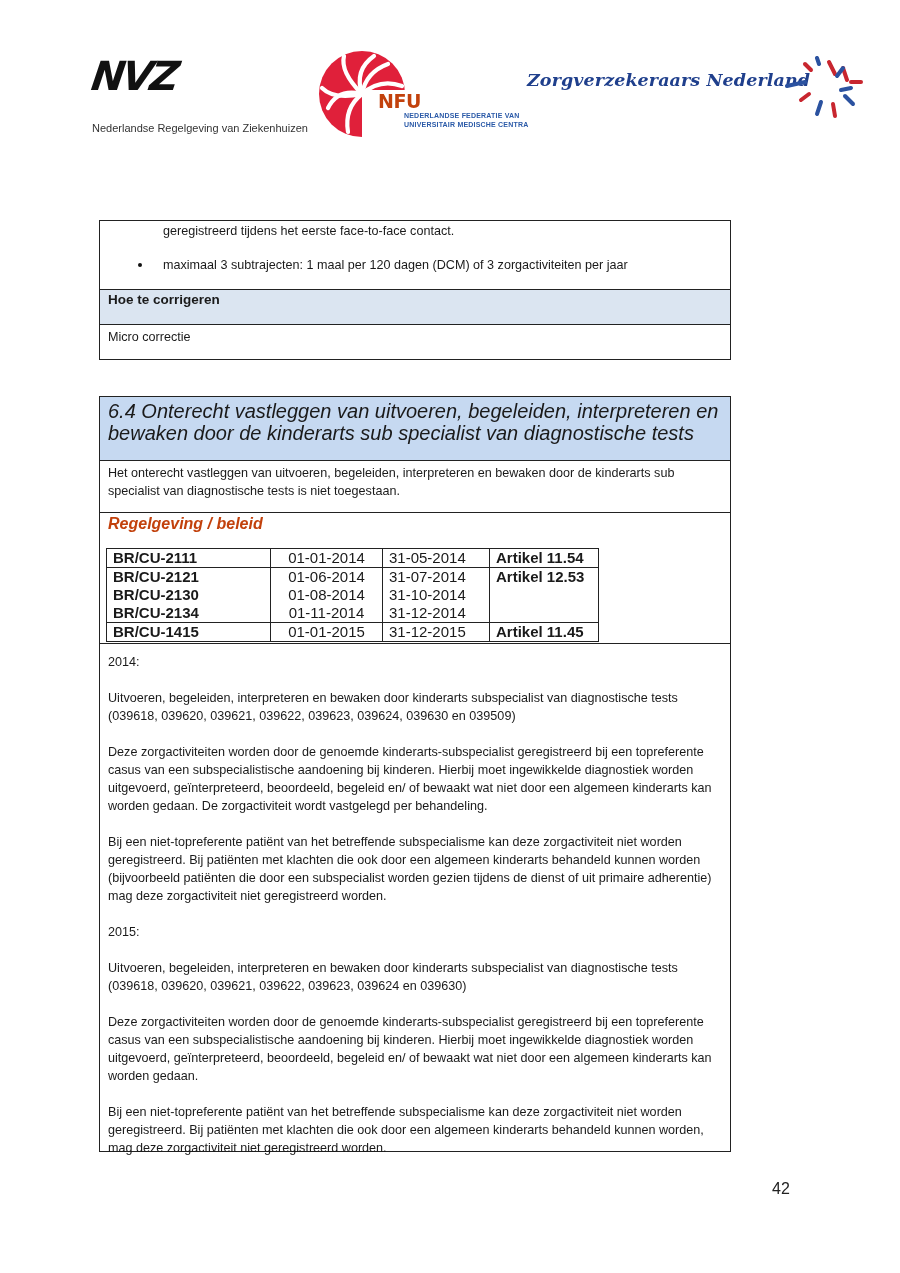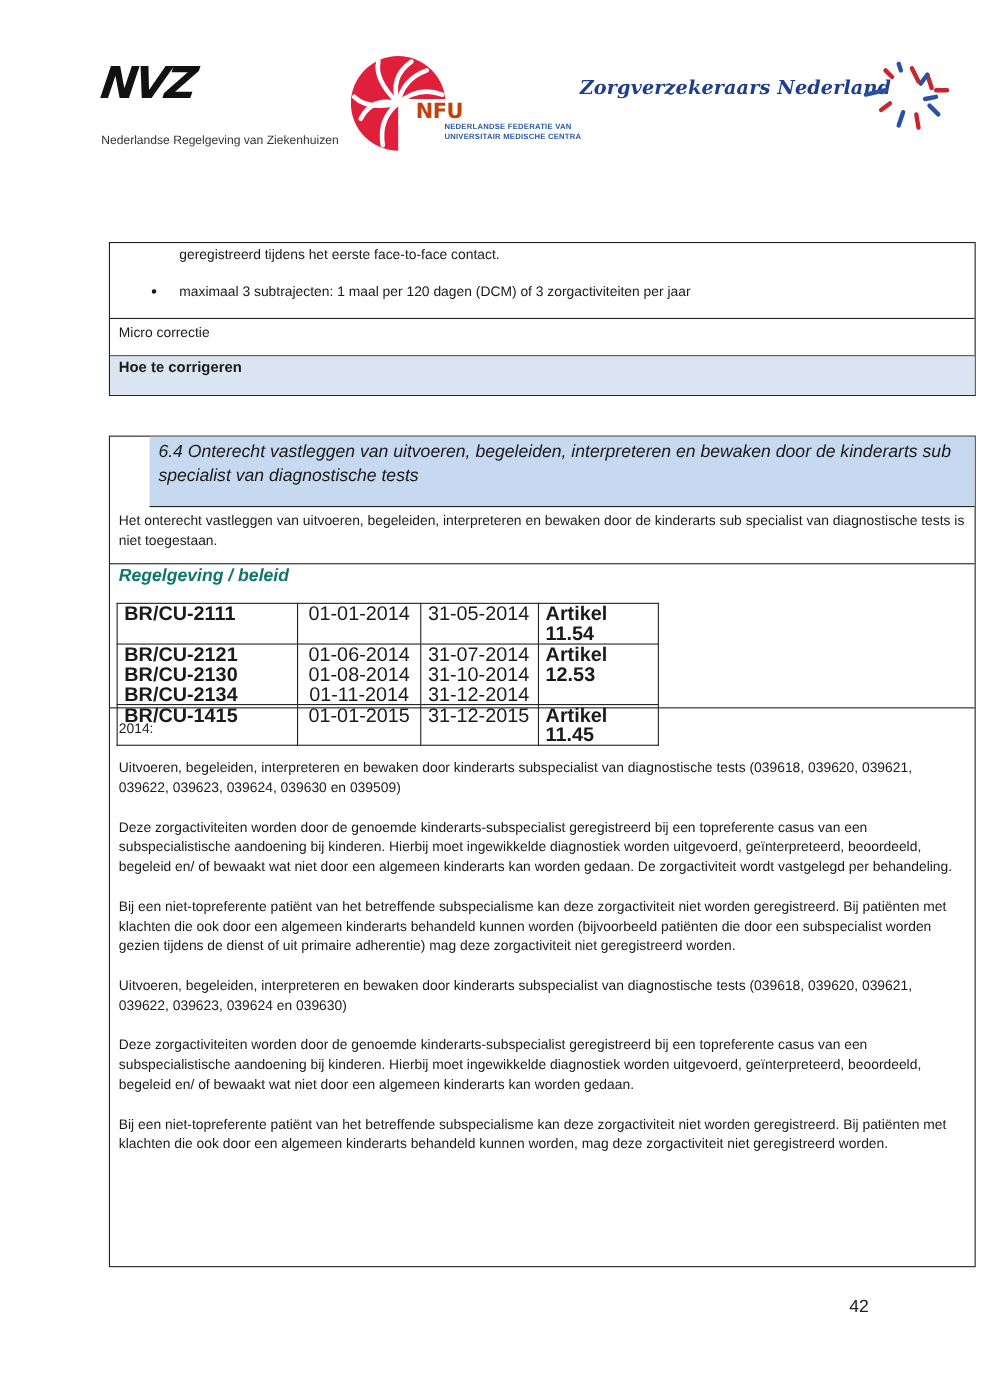--- a/index.html
+++ b/index.html
@@ -18,41 +18,41 @@
                         font-weight:bold; font-size:19px; color:#c2410c; letter-spacing:-0.5px; }
   .logo-nfu .nfu-sub { position:absolute; left:86px; top:61px; font-size:7px; font-weight:bold;
                        color:#2b5aa8; line-height:9px; white-space:nowrap; letter-spacing:0.2px; }
 
   .logo-zn { position:absolute; left:527px; top:70px; }
   .logo-zn .zn-text { font-family:"DejaVu Serif", serif; font-style:italic; font-weight:bold;
                       font-size:17.5px; color:#1f3f8c; white-space:nowrap; letter-spacing:0.1px; }
   .logo-zn svg { position:absolute; left:258px; top:-14px; }
 
   
-  .box { position:absolute; left:99px; width:788px; border:1.5px solid #222; box-sizing:border-box; }
+  .box { position:absolute; left:99px; width:632px; border:1.5px solid #222; box-sizing:border-box; }
   .row { border-bottom:1.5px solid #222; box-sizing:border-box; padding:0 8px; font-size:12.6px; line-height:18px; }
   .row:last-child { border-bottom:none; }
   .blue { background:#c6d9f1; }
 
   .box1 { top:220px; }
   .box1 .r1 { height:69px; padding-top:1px; }
   .bullet-line { position:relative; padding-left:55px; }
   .bullet-line.first { padding-top:0; }
   .bullet-line.second { margin-top:16px; }
   .bullet-dot { position:absolute; left:30px; top:7px; width:4px; height:4px; border-radius:50%; background:#111; }
   .box1 .r2 { height:35px; font-weight:bold; font-size:13.5px; padding-top:1px; background:#dbe5f1; }
   .box1 .r3 { height:34px; padding-top:3px; }
 
   .box2 { top:396px; height:756px; }
-  .box2 .h { height:64px; font-style:italic; font-size:16px; line-height:22px; padding-top:3px;margin-left:36px; }
+  .box2 .h { height:64px; font-style:italic; font-size:20px; line-height:22px; padding-top:3px; }
   .box2 .desc { height:52px; padding-top:3px; }
   .box2 .reg { height:131px; padding:0; position:relative; }
   .reg-title { position:absolute; left:8px; top:0; font-style:italic; font-weight:bold; font-size:16px;
-               color:#0f766e; line-height:22px; }
-  table.rules { position:absolute; left:6px; top:35px; border-collapse:collapse; font-size:18px; }
+               color:#c2410c; line-height:22px; }
+  table.rules { position:absolute; left:6px; top:35px; border-collapse:collapse; font-size:15px; }
   table.rules td { border:1.5px solid #222; padding:0 6px; vertical-align:top; line-height:18px; }
   table.rules td.c1 { width:151px; font-weight:bold; }
   table.rules td.c2 { width:99px;text-align:center; }
   table.rules td.c3 { width:94px; }
   table.rules td.c4 { width:96px; font-weight:bold; }
   table.rules td .l { display:block; }
 
   .body { padding:9px 8px 0 8px; font-size:12.6px; line-height:18px; }
   .body p { margin:0 0 18px 0; }
 
@@ -108,22 +108,22 @@
 </div>
 
 <div class="box box1">
   <div class="row r1">
     <div class="bullet-line first">geregistreerd tijdens het eerste face-to-face contact.</div>
     <div class="bullet-line second">
       <span class="bullet-dot"></span>
       <span>maximaal 3 subtrajecten: 1 maal per 120 dagen (DCM) of 3 zorgactiviteiten per jaar</span>
     </div>
   </div>
+  <div class="row r2">Hoe te corrigeren</div>
   <div class="row r3">Micro correctie</div>
-  <div class="row r2">Hoe te corrigeren</div>
 </div>
 
 <div class="box box2">
   <div class="row h blue">6.4 Onterecht vastleggen van uitvoeren, begeleiden, interpreteren en bewaken door de kinderarts sub specialist van diagnostische tests</div>
   <div class="row desc">Het onterecht vastleggen van uitvoeren, begeleiden, interpreteren en bewaken door de kinderarts sub specialist van diagnostische tests is niet toegestaan.</div>
   <div class="row reg">
     <div class="reg-title">Regelgeving / beleid</div>
     <table class="rules">
       <tbody>
           <tr>
@@ -169,19 +169,20 @@
         <td class="c4">Artikel 11.45</td>
       </tr>
     </tbody>
       </table>
   </div>
   <div class="body">
     <p>2014:</p>
     <p>Uitvoeren, begeleiden, interpreteren en bewaken door kinderarts subspecialist van diagnostische tests (039618, 039620, 039621, 039622, 039623, 039624, 039630 en 039509)</p>
     <p>Deze zorgactiviteiten worden door de genoemde kinderarts-subspecialist geregistreerd bij een topreferente casus van een subspecialistische aandoening bij kinderen. Hierbij moet ingewikkelde diagnostiek worden uitgevoerd, geïnterpreteerd, beoordeeld, begeleid en/ of bewaakt wat niet door een algemeen kinderarts kan worden gedaan. De zorgactiviteit wordt vastgelegd per behandeling.</p>
     <p>Bij een niet-topreferente patiënt van het betreffende subspecialisme kan deze zorgactiviteit niet worden geregistreerd. Bij patiënten met klachten die ook door een algemeen kinderarts behandeld kunnen worden (bijvoorbeeld patiënten die door een subspecialist worden gezien tijdens de dienst of uit primaire adherentie) mag deze zorgactiviteit niet geregistreerd worden.</p>
+    <p>2015:</p>
     <p>Uitvoeren, begeleiden, interpreteren en bewaken door kinderarts subspecialist van diagnostische tests (039618, 039620, 039621, 039622, 039623, 039624 en 039630)</p>
     <p>Deze zorgactiviteiten worden door de genoemde kinderarts-subspecialist geregistreerd bij een topreferente casus van een subspecialistische aandoening bij kinderen. Hierbij moet ingewikkelde diagnostiek worden uitgevoerd, geïnterpreteerd, beoordeeld, begeleid en/ of bewaakt wat niet door een algemeen kinderarts kan worden gedaan.</p>
     <p>Bij een niet-topreferente patiënt van het betreffende subspecialisme kan deze zorgactiviteit niet worden geregistreerd. Bij patiënten met klachten die ook door een algemeen kinderarts behandeld kunnen worden, mag deze zorgactiviteit niet geregistreerd worden.</p>
   </div>
 </div>
 
 <div class="page-number">42</div>
 
 </body></html>

